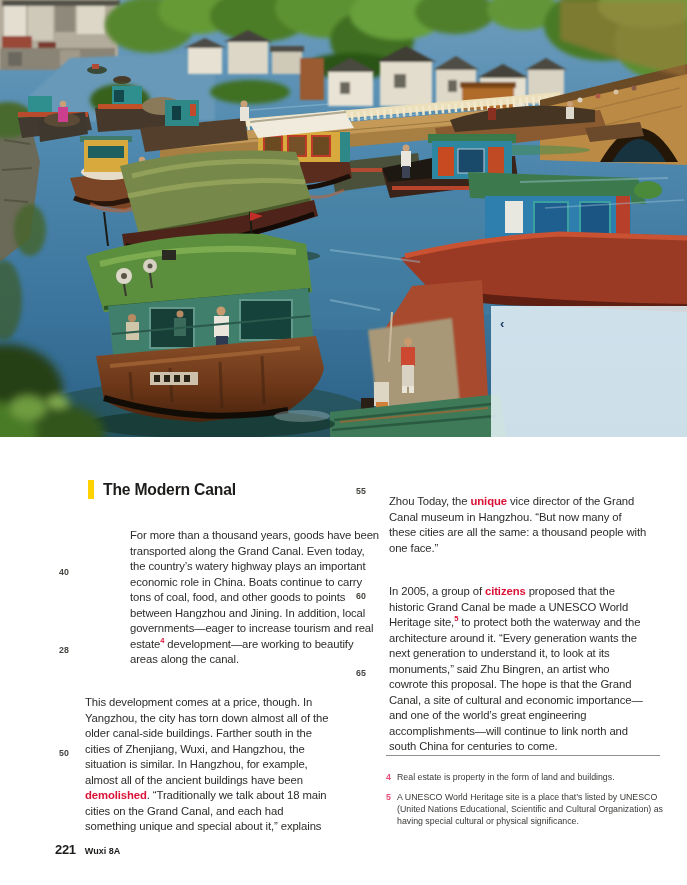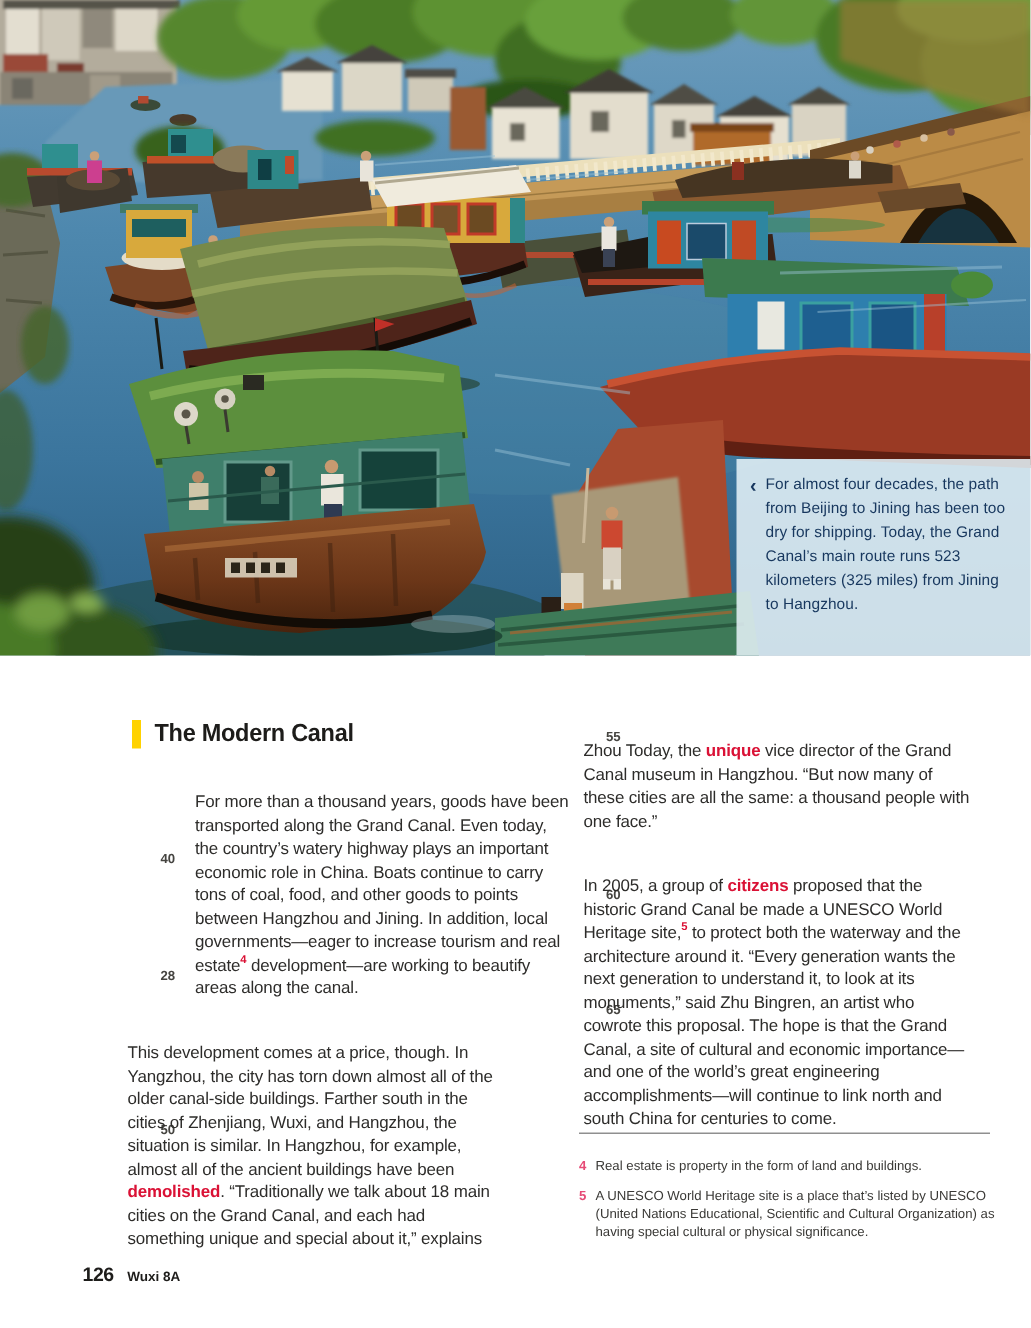--- a/index.html
+++ b/index.html
@@ -25,21 +25,21 @@
     margin-left:9px; line-height:20px; white-space:nowrap;
     transform:scaleX(0.95); transform-origin:left center;
   }
   .para { position:absolute; font-size:11.3px; line-height:15.5px; color:#2d2c2a; letter-spacing:-0.1px; }
   #p-l1 { left:85px; top:517px; width:252px;margin-left:45px; }
   #p-l2 { left:85px; top:684px; width:252px; }
   #p-r1 { left:389px; top:483px; width:261px; }
   #p-r2 { left:389px; top:573px; width:261px; }
   .vocab { color:var(--vocab,#da1135); font-weight:bold; }
   sup.fn { color:var(--vocab,#da1135); font-weight:bold; font-size:7.5px; line-height:0; }
-  .line-no { position:absolute; font-size:8.8px; font-weight:bold; color:#454440;margin-left:48px; }
+  .line-no { position:absolute; font-size:8.8px; font-weight:bold; color:#454440; }
   #ln40 { left:59px;  top:567px; } #ln45 { left:59px;  top:645px; } #ln50 { left:59px;  top:748px; }
   #ln55 { left:356px; top:486px; } #ln60 { left:356px; top:591px; } #ln65 { left:356px; top:668px; }
   .fn-divider { position:absolute; left:386px; top:755px; width:274px; height:1px; background:#8f8f8f; }
   .footnotes { position:absolute; left:386px; top:763px; width:279px; }
   .footnote { position:relative; padding-left:11px; font-size:8.8px; line-height:11.8px; color:#3a3936; margin-bottom:2px; }
   .fn-num { position:absolute; left:0; top:0; color:#e64b76; font-weight:bold; }
   .fn-term { font-weight:normal; }
   .footer { position:absolute; left:55px; top:842px; display:flex; align-items:baseline; }
   .page-num { font-size:13px; font-weight:bold; color:#1d1c1a; letter-spacing:-0.3px; }
   .unit-label { font-size:9px; font-weight:bold; margin-left:9px; color:#1d1c1a; }
@@ -326,21 +326,20 @@
         <ellipse cx="5" cy="392" rx="58" ry="48" fill="#263f14"></ellipse>
         <ellipse cx="50" cy="434" rx="55" ry="32" fill="#31541c"></ellipse>
         <ellipse cx="-8" cy="432" rx="45" ry="30" fill="#4a7a28"></ellipse>
         <ellipse cx="28" cy="408" rx="18" ry="12" fill="#6f9c40"></ellipse>
         <ellipse cx="58" cy="402" rx="11" ry="6" fill="#86b051"></ellipse>
       </g>
     </svg>
 
     <div class="caption-box">
       <span class="caption-chevron">‹</span>
-      <span class="caption-text">For almost four decades, the path from Beijing to Jining has been too dry for shipping. Today, the Grand Canal’s main route runs 523 kilometers (325 miles) from Jining to Hangzhou.</span>
     </div>
   </div>
 
   <div class="heading">
     <span class="heading-bar"></span>
     <span class="heading-title">The Modern Canal</span>
   </div>
 
   <span class="line-no" id="ln40">40</span>
   <span class="line-no" id="ln45">28</span>
@@ -357,17 +356,17 @@
 
   <p class="para" id="p-r2"><span>In 2005, a group of </span><span class="vocab">citizens</span><span> proposed that the historic Grand Canal be made a UNESCO World Heritage site,</span><sup class="fn">5</sup><span> to protect both the waterway and the architecture around it. “Every generation wants the next generation to understand it, to look at its monuments,” said Zhu Bingren, an artist who cowrote this proposal. The hope is that the Grand Canal, a site of cultural and economic importance—and one of the world’s great engineering accomplishments—will continue to link north and south China for centuries to come.</span></p>
 
   <div class="fn-divider"></div>
   <div class="footnotes">
     <p class="footnote"><span class="fn-num">4</span><span></span><span class="fn-term">Real estate</span><span> is property in the form of land and buildings.</span></p>
     <p class="footnote"><span class="fn-num">5</span><span>A </span><span class="fn-term">UNESCO World Heritage site</span><span> is a place that’s listed by UNESCO (United Nations Educational, Scientific and Cultural Organization) as having special cultural or physical significance.</span></p>
   </div>
 
   <div class="footer">
-    <span class="page-num">126</span>
+    <span class="page-num">221</span>
     <span class="unit-label">Wuxi 8A</span>
   </div>
 
 </div>
 
 </body></html>

